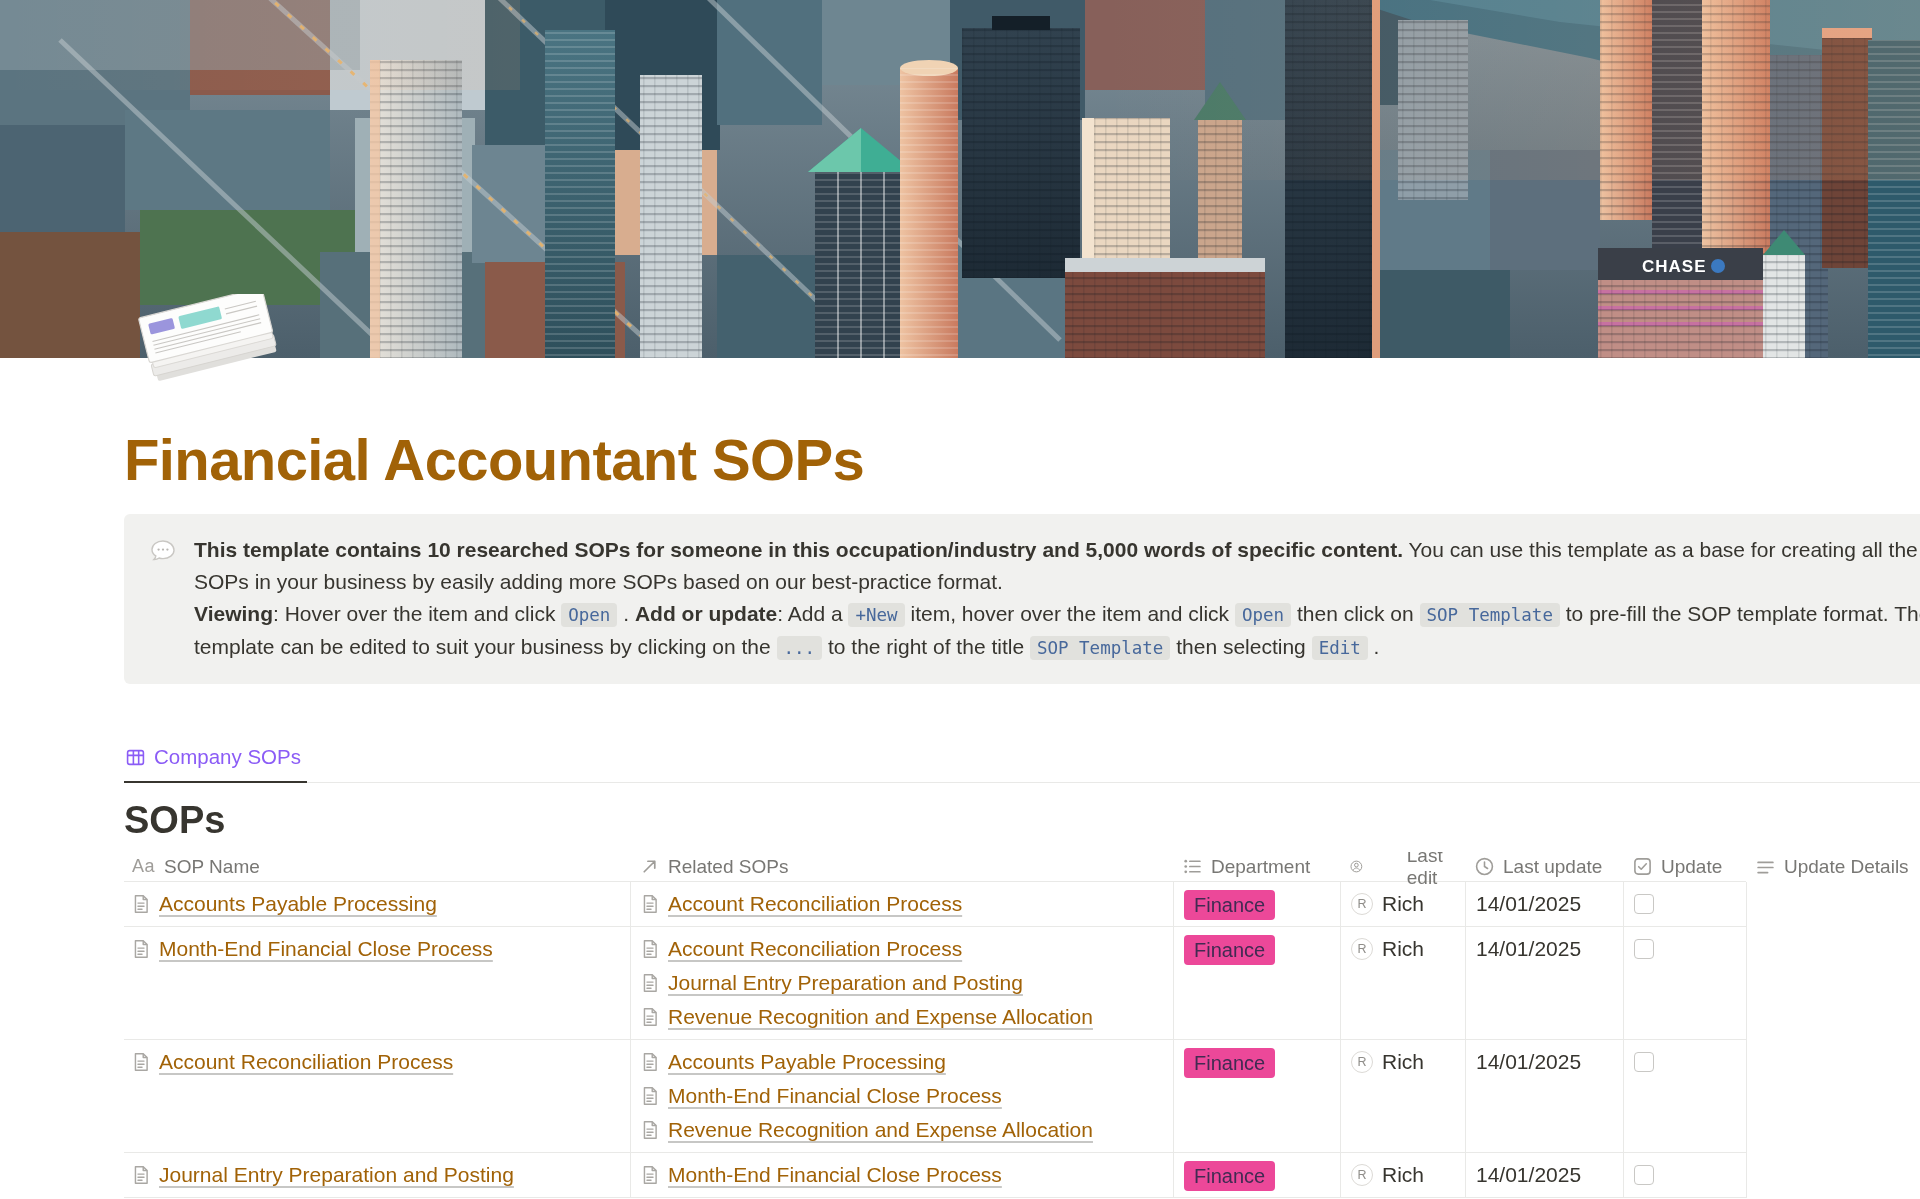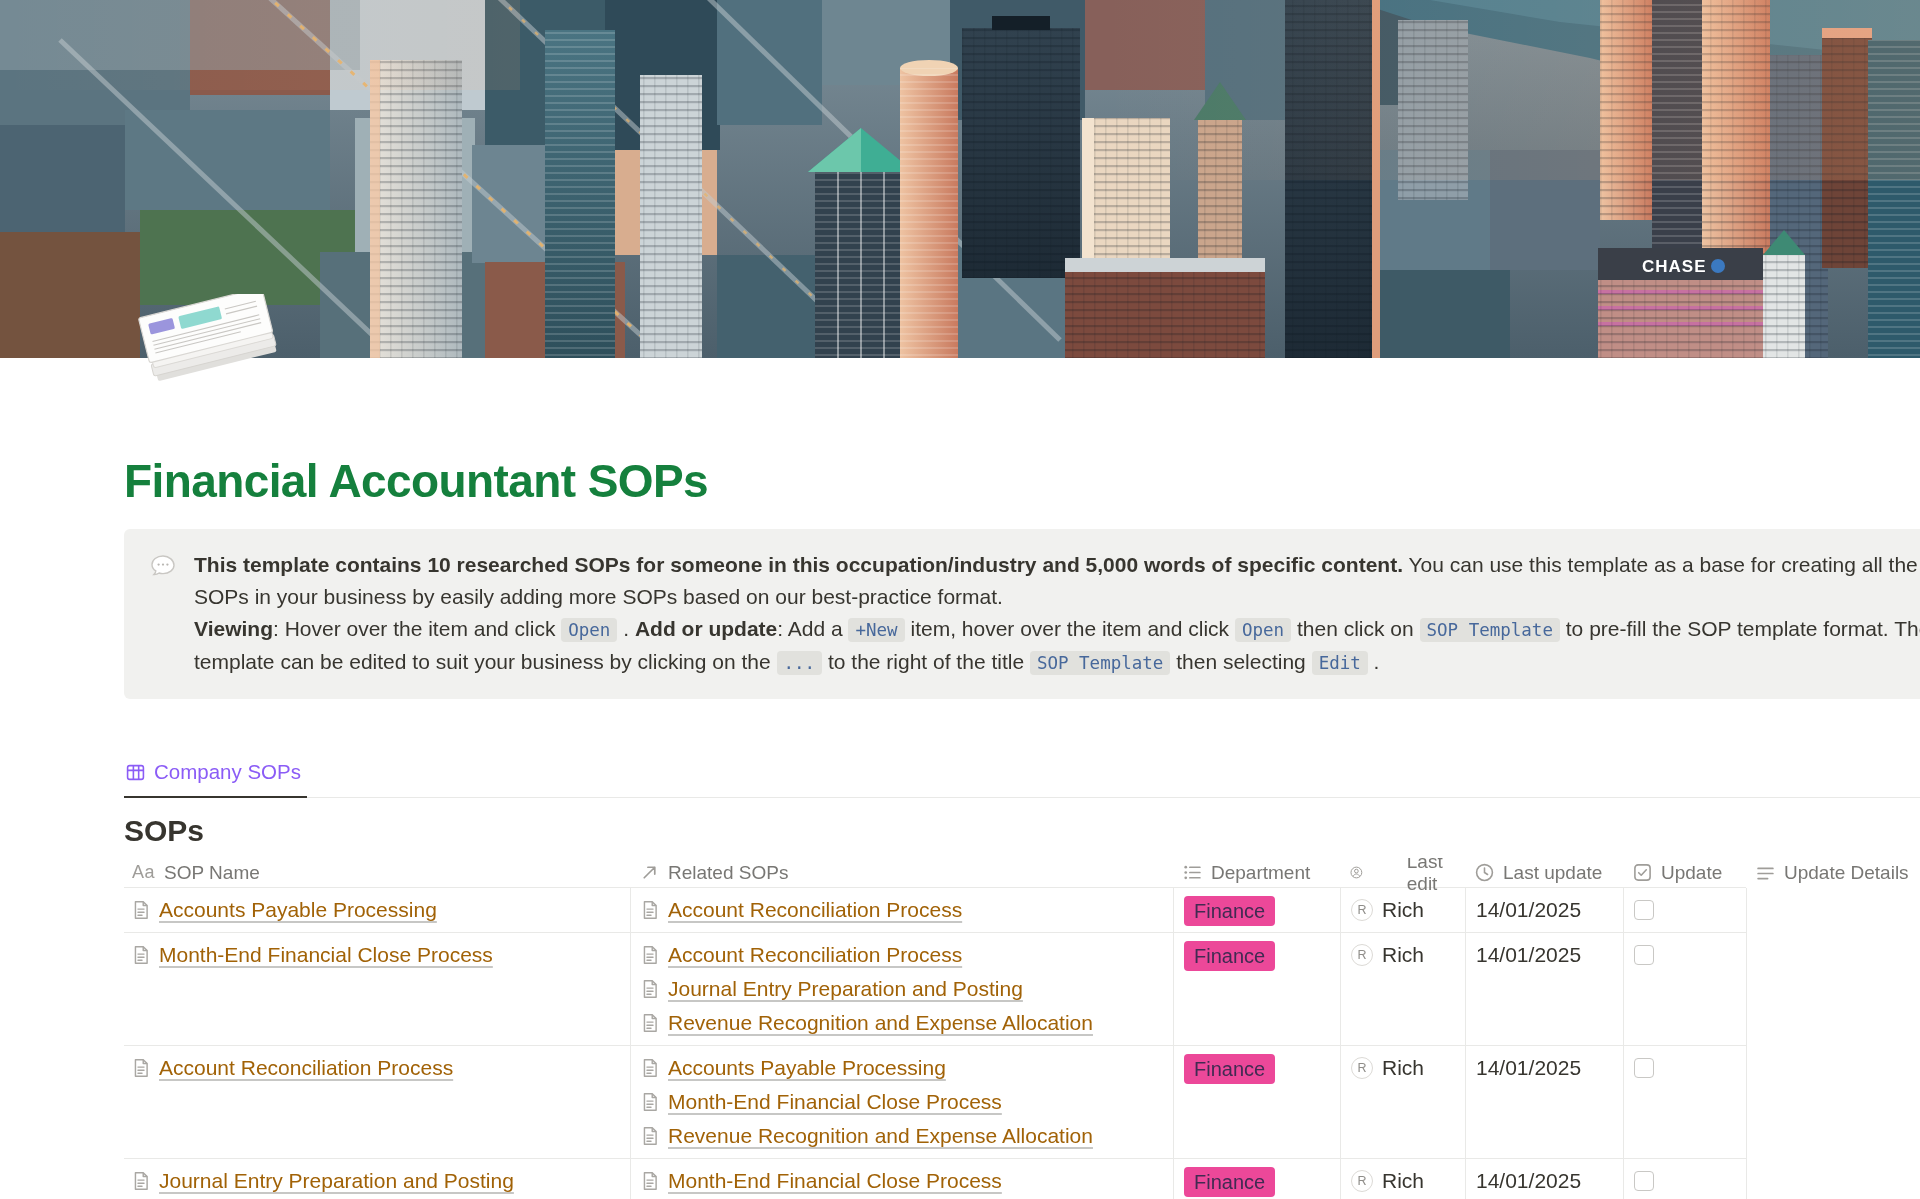--- a/index.html
+++ b/index.html
@@ -8,40 +8,40 @@
 
   
   .cover { height:358px; overflow:hidden; }
   .cover svg { display:block; width:1920px; height:358px; }
 
   
   .page-icon { position:absolute; left:134px; top:294px; width:160px; height:104px; }
 
   .content { padding-left:124px; }
 
-  h1.title { margin-top:96px; font-size:46px; font-weight:700; letter-spacing:-0.6px; color:#15803d; }
+  h1.title { margin-top:68px; font-size:58px; font-weight:700; letter-spacing:-0.6px; color:#a16207; }
 
   
   .callout { margin-top:21px; width:1851px; background:#F1F1EF; border-radius:6px;
              padding:20px 26px 20px 24px; display:flex; gap:16px; }
   .callout-icon { flex:0 0 30px; padding-top:2px; }
   .callout-body { font-size:21px; line-height:32px; color:#37352F; }
   .callout-body .b { font-weight:700; }
   .code { font-family:"DejaVu Sans Mono","Liberation Mono",monospace; font-size:17.5px;
           background:rgba(135,131,120,0.15); color:#47689B; padding:2px 7px; border-radius:4px;margin-top:17px; }
 
   
   .tabs { margin-top:52px; display:flex; align-items:flex-end; width:1796px; border-bottom:1px solid #E9E9E7; }
   .tab { display:flex; align-items:center; gap:9px; padding:8px 6px 12px 2px; margin-right:20px;
          font-size:20.5px; color:#7E7C78; cursor:pointer; position:relative; top:1px;
          border-bottom:2.5px solid transparent; }
   .tab.active { color:#8b5cf6; font-weight:500; border-bottom-color:#37352F; }
   .tab svg { display:block; }
 
-  h2.section-title { margin-top:16px; margin-bottom:10px; font-size:30px; font-weight:700; }
+  h2.section-title { margin-top:16px; margin-bottom:10px; font-size:38px; font-weight:700; }
 
   
   .table { width:1796px; overflow:hidden; font-size:21px; }
   .thead { display:flex; height:30px; align-items:center; color:#787774; font-size:19px; }
   .tr { display:flex; align-items:stretch; }
   .th { display:flex; align-items:center; gap:9px; padding:0 10px; height:30px; }
   .td { padding:5px 10px; }
   .c0 { width:506px; flex:0 0 506px; padding-left:8px; }
   .c1 { width:543px; flex:0 0 543px; }
   .c2 { width:167px; flex:0 0 167px; }

